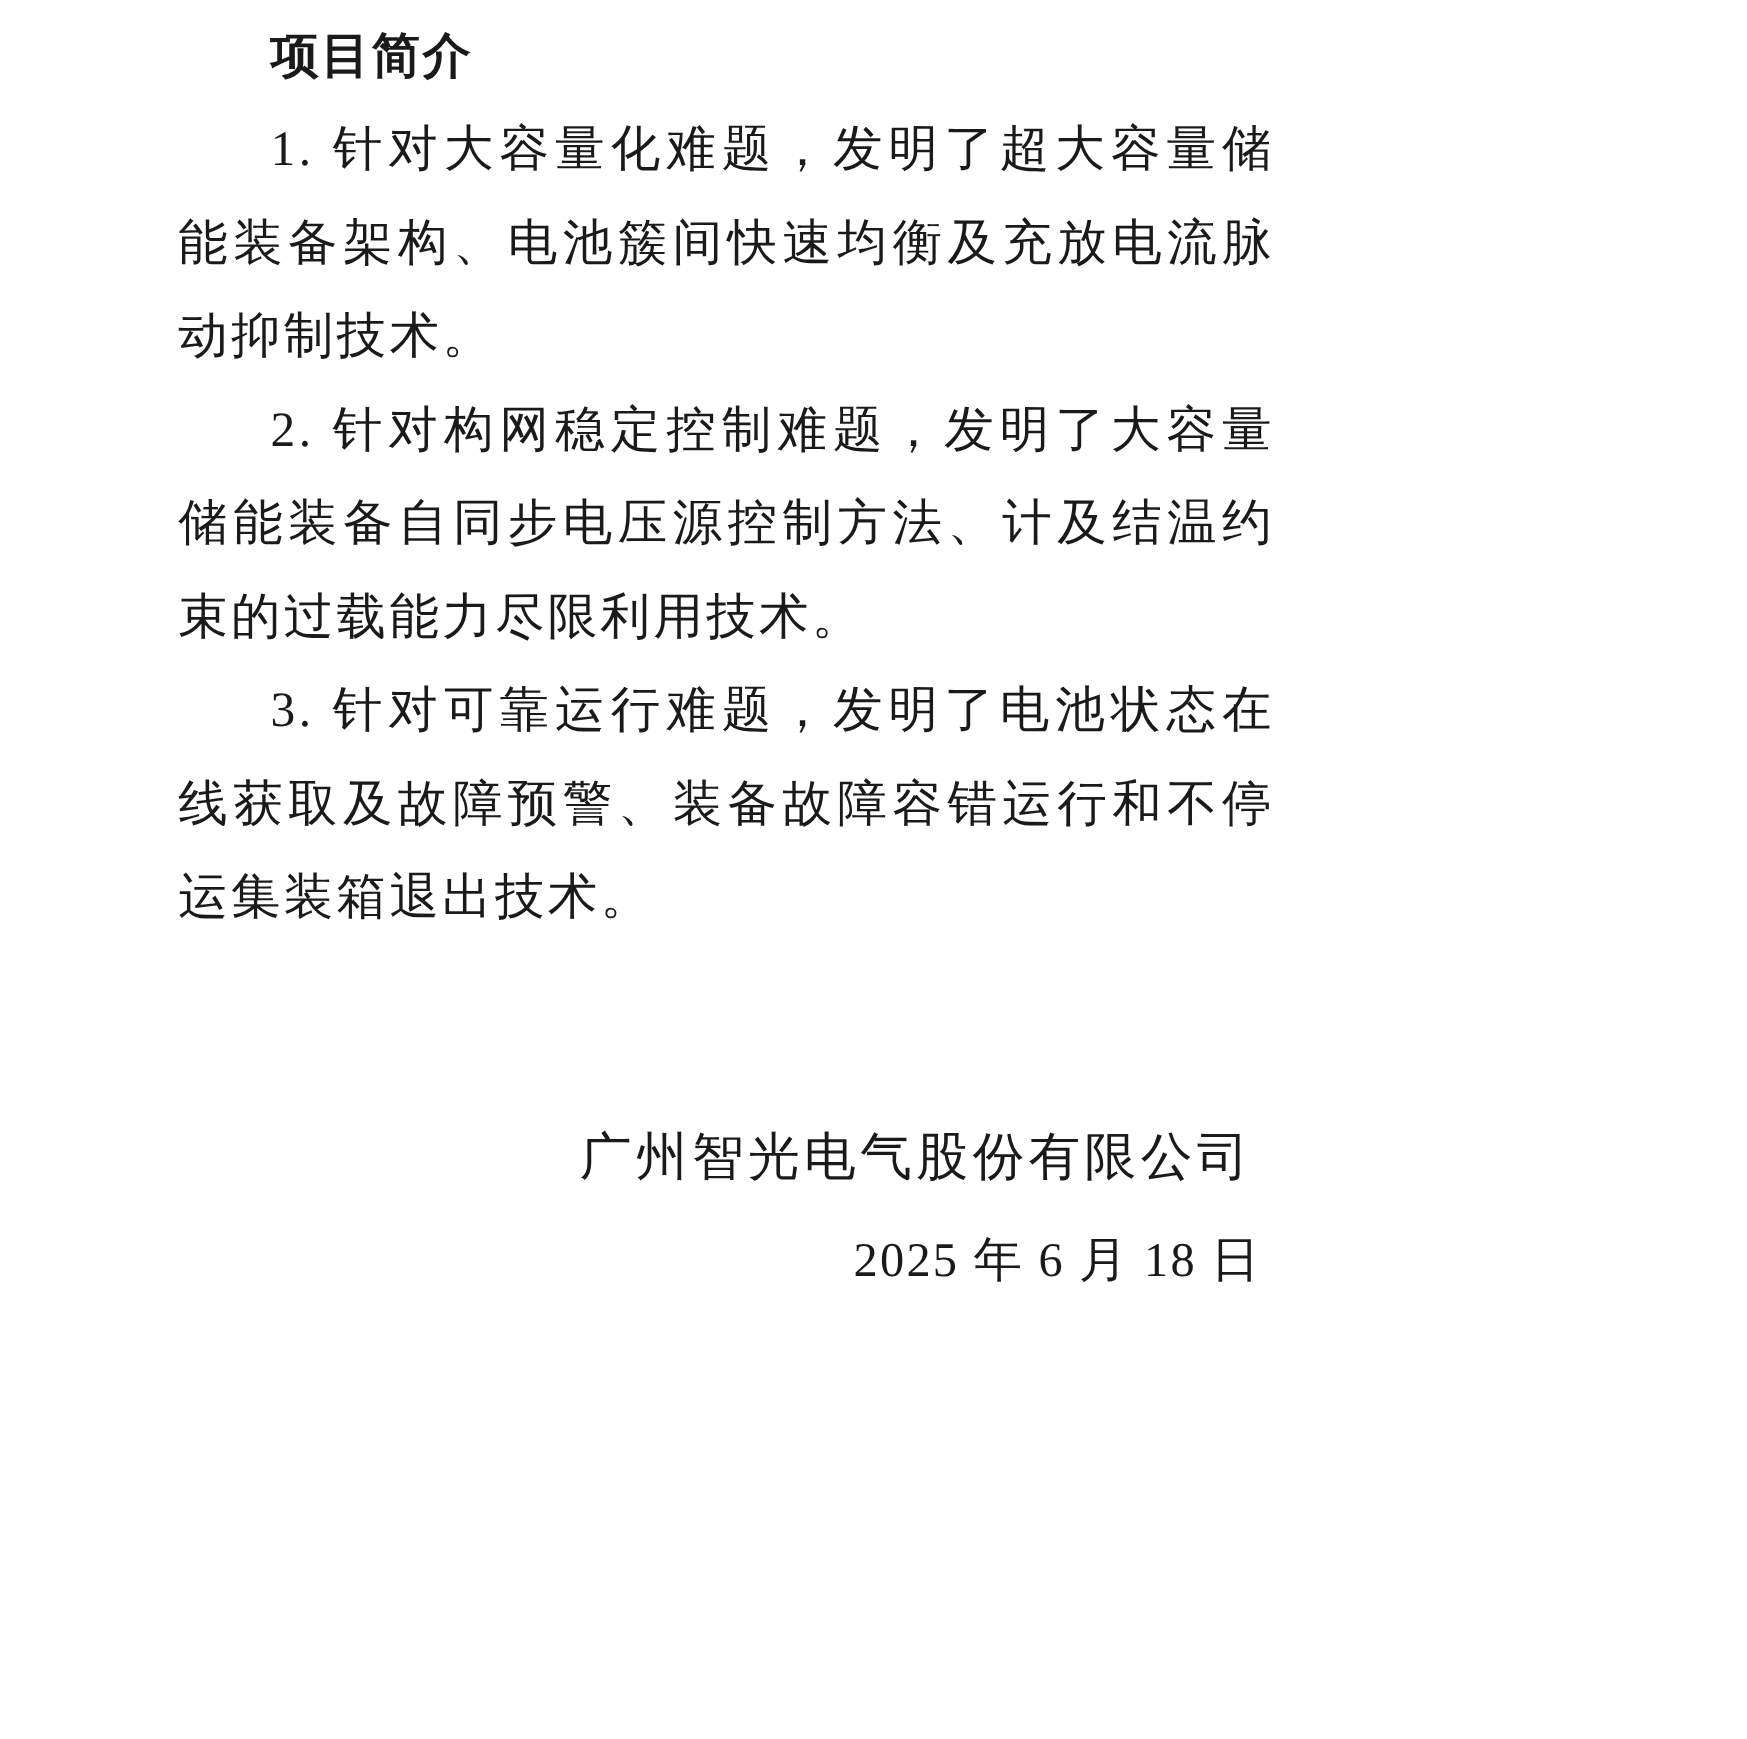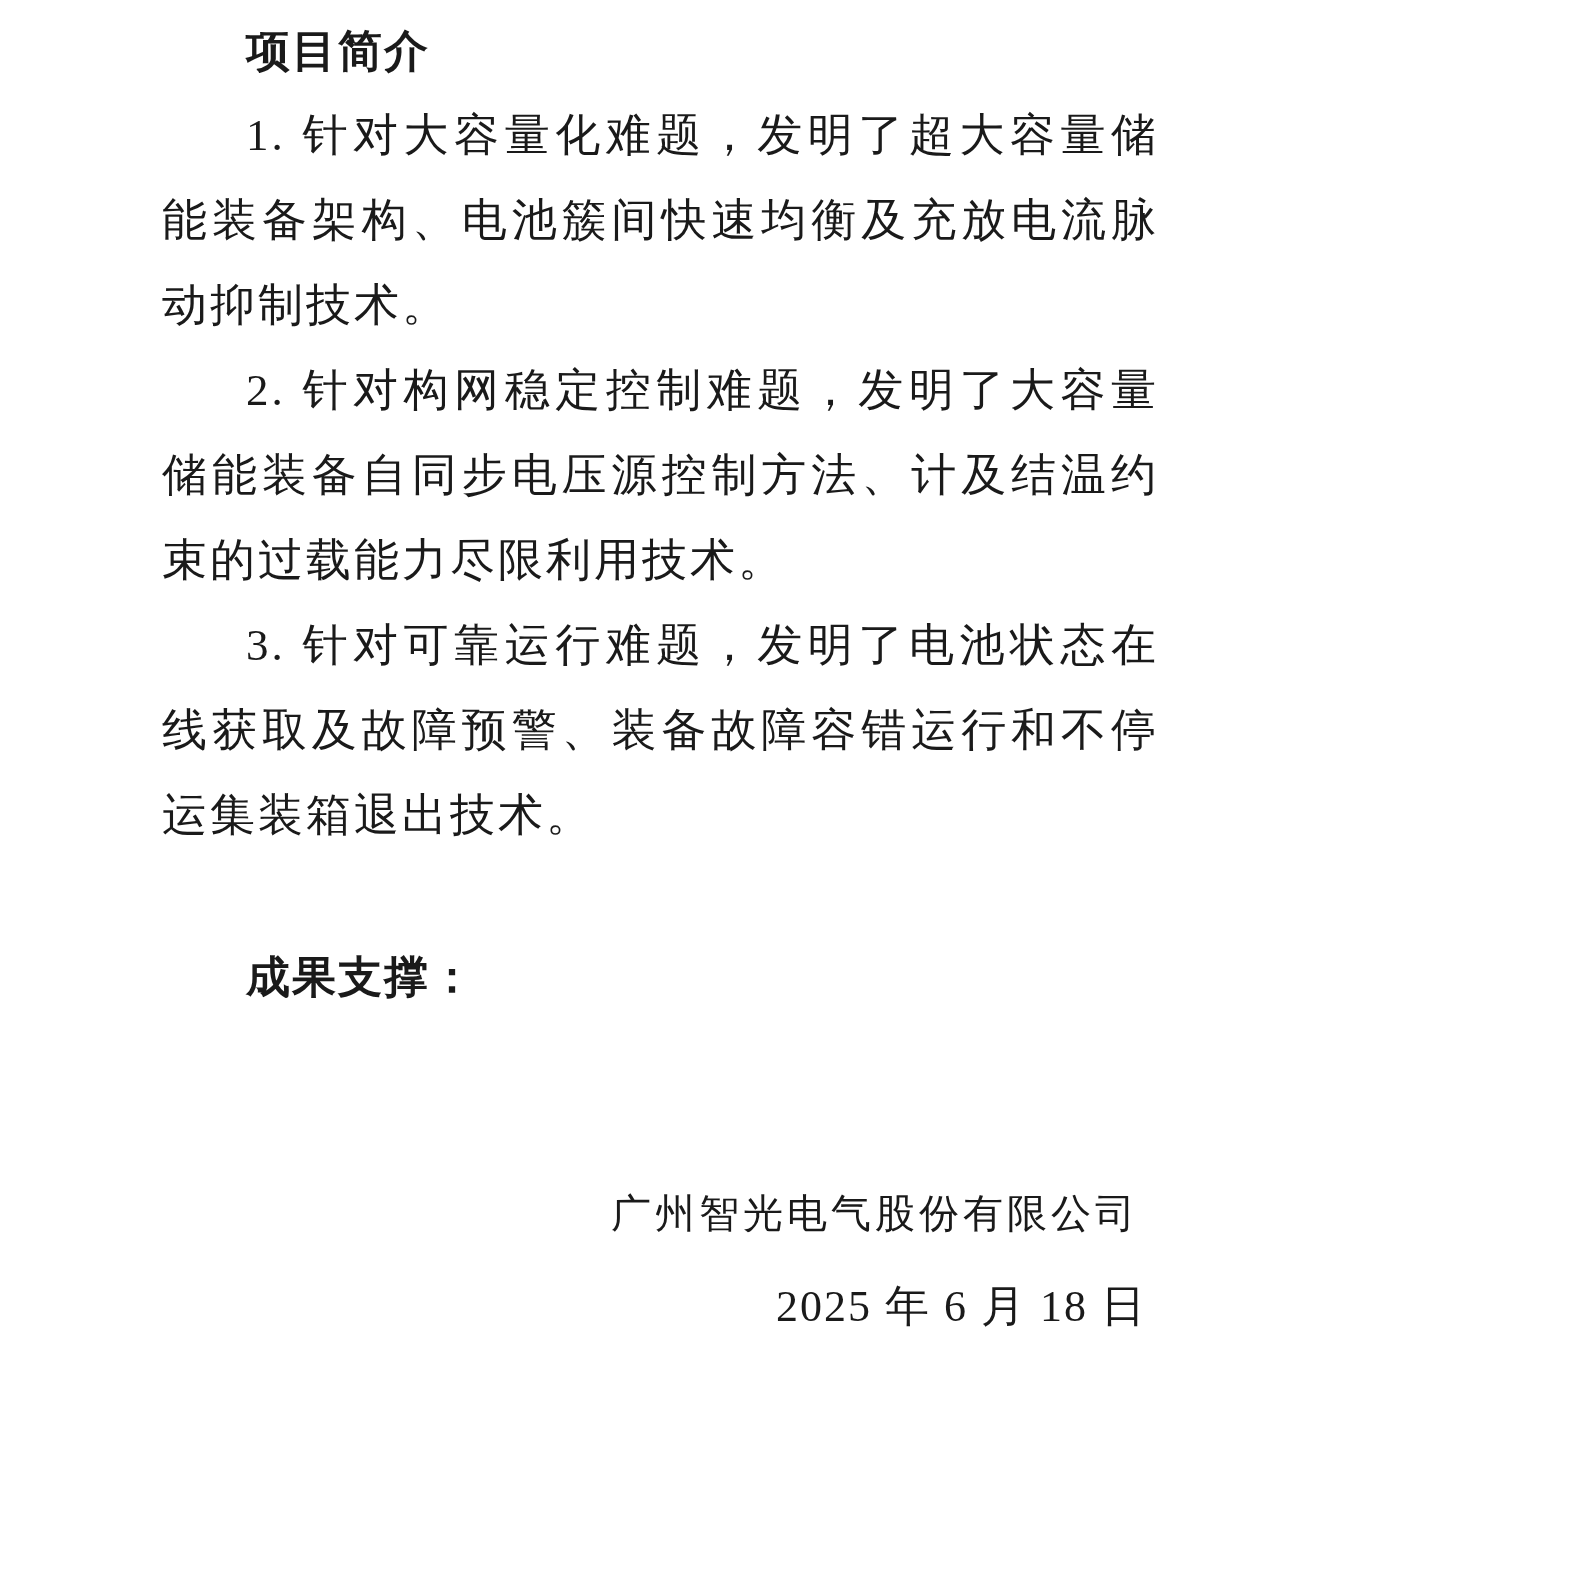--- a/index.html
+++ b/index.html
@@ -58,21 +58,21 @@
     text-indent: 84px;
     white-space: nowrap;
     letter-spacing: 1px;
   }
   .signature {
     margin-top: 152px;
     text-align: right;
   }
   .company-line {
     margin: 0;
-    font-size: 40px;
+    font-size: 47px;
     line-height: 85px;
     padding-right: 20px;
     letter-spacing: 4px;
   }
   .date-line {
     margin: 8px 0 0 0;
     font-size: 44px;
     line-height: 85px;
     padding-right: 12px;
     letter-spacing: 2px;
@@ -85,21 +85,20 @@
 
   <h1 class="title">项目简介</h1>
 
 
   <p class="para" style="white-space:normal;">1. 针对大容量化难题，发明了超大容量储能装备架构、电池簇间快速均衡及充放电流脉动抑制技术。</p>
 
   <p class="para" style="white-space:normal;">2. 针对构网稳定控制难题，发明了大容量储能装备自同步电压源控制方法、计及结温约束的过载能力尽限利用技术。</p>
 
   <p class="para" style="white-space:normal;">3. 针对可靠运行难题，发明了电池状态在线获取及故障预警、装备故障容错运行和不停运集装箱退出技术。</p>
 
-  <h2 class="heading2">成果支撑：</h2>
 
 
 
 
 
   <div class="signature">
     <p class="company-line">广州智光电气股份有限公司</p>
     <p class="date-line">2025 年 6 月 18 日</p>
   </div>
 

